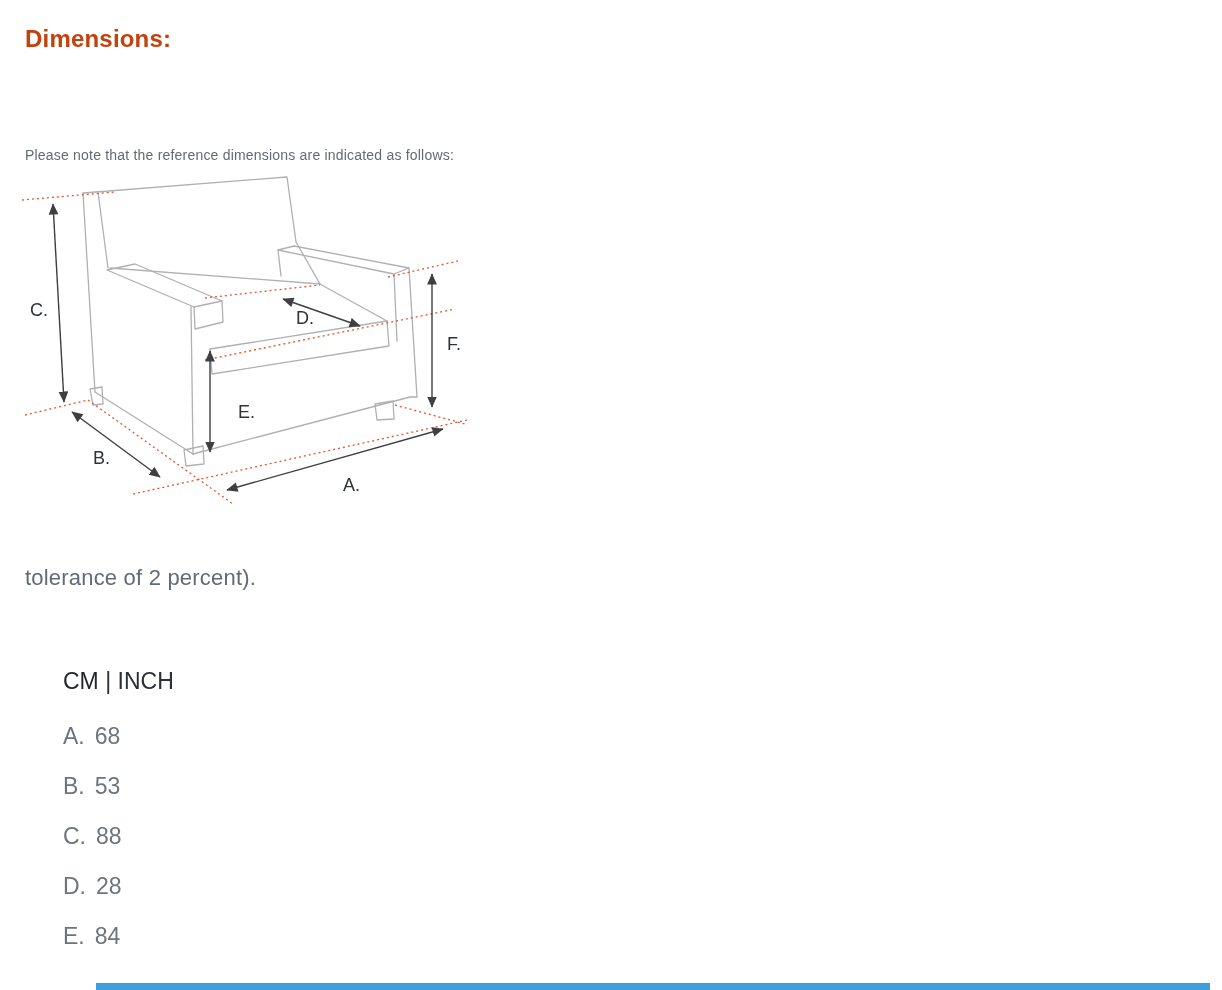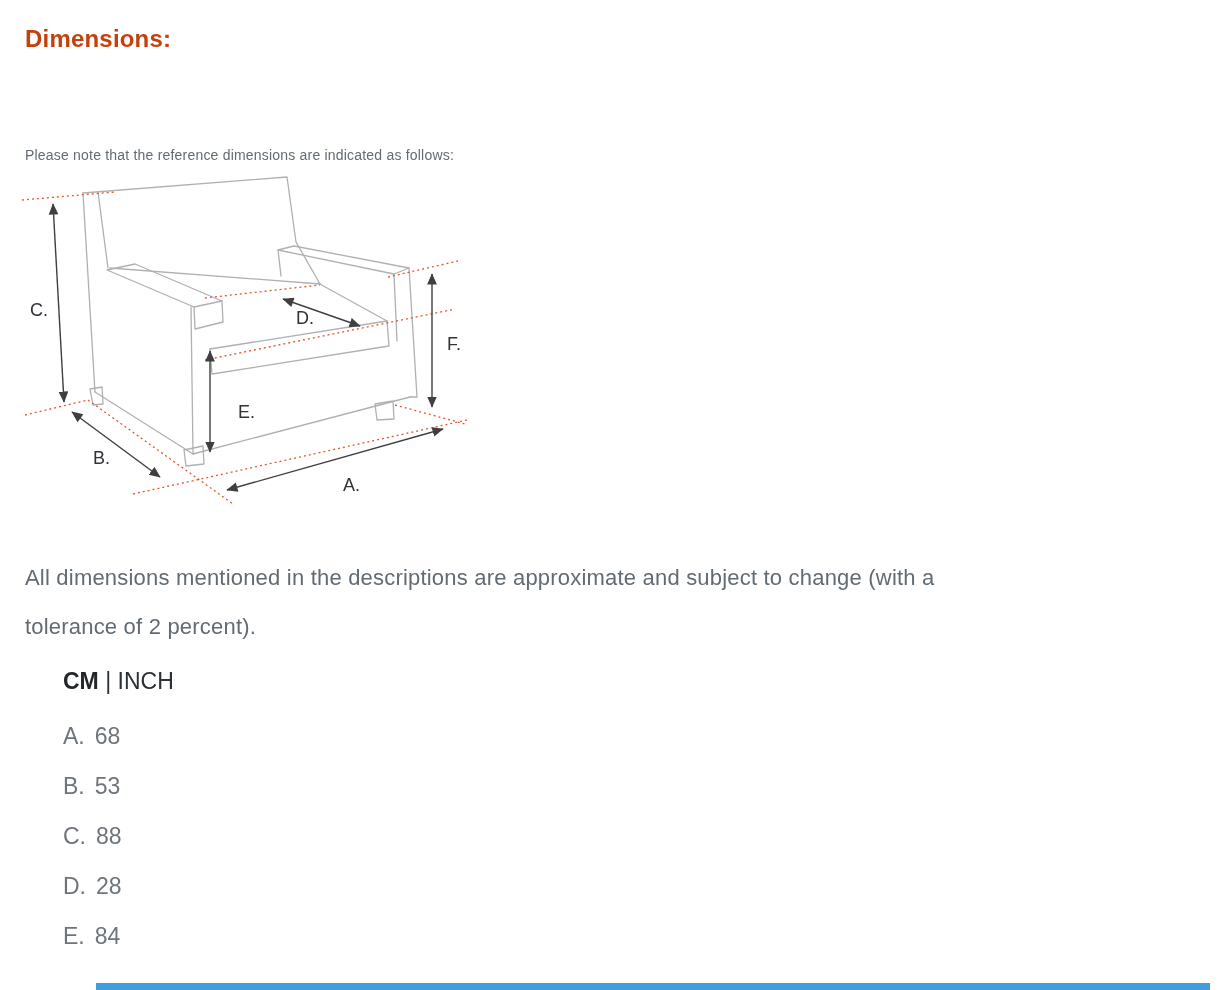--- a/index.html
+++ b/index.html
@@ -30,21 +30,21 @@
     position: absolute; left: 25px; top: 553px;
     width: 1180px;
     font-size: 22px; color: #626b73;
     line-height: 49px;
     letter-spacing: 0.2px;
   }
   .units-header {
     position: absolute; left: 63px; top: 668px;
     font-size: 23px; color: #2b3035;
   }
-  .units-header .units-primary { font-weight: 700; color: #23272b; }
+  .units-header .units-primary { font-weight: 400; color: #23272b; }
   .dimension-list {
     position: absolute; left: 63px; top: 711px;
     list-style: none;
     font-size: 23px; color: #6d747b;
   }
   .dimension-list li {
     height: 50px;
     display: flex; align-items: center;
   }
   .dim-label { margin-right: 10px; }
@@ -128,21 +128,20 @@
     <text x="20" y="152">C.</text>
     <text x="286" y="160">D.</text>
     <text x="437" y="186">F.</text>
     <text x="228" y="254">E.</text>
     <text x="83" y="300">B.</text>
     <text x="333" y="327">A.</text>
   </svg>
 </div>
 
 <div class="note-text">
-  <div>All dimensions mentioned in the descriptions are approximate and subject to change (with a</div>
   <div>tolerance of 2 percent).</div>
 </div>
 
 <div class="units-header">
   <span class="units-primary">CM</span><span> | </span><span>INCH</span>
 </div>
 
 <ul class="dimension-list">
   <li>
     <span class="dim-label">A.</span>

